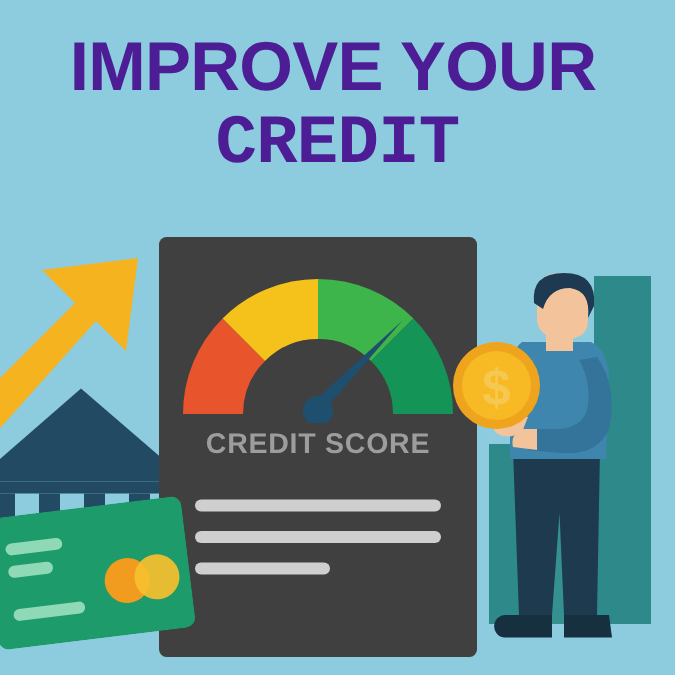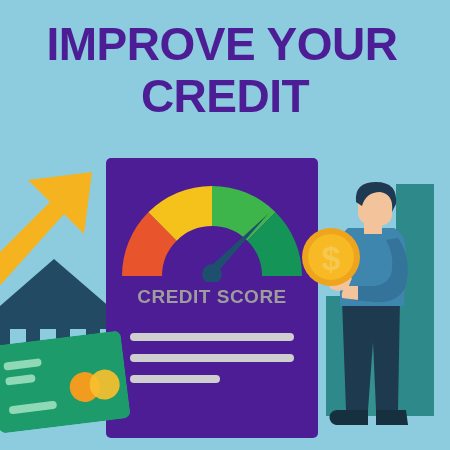--- a/index.html
+++ b/index.html
@@ -28,38 +28,38 @@
     left:0;top:18px;width:450px;
     text-align:center;
     color:#4c1d95;
     font-weight:bold;
     font-size:46px;
     line-height:52px;
     letter-spacing:-0.5px;
     white-space:nowrap;
   }
   #headline .line1{display:block;margin-left:-6px;}
-  #headline .line2{display:block;}
+  #headline .line2{display:block;font-family:Liberation Mono, monospace;}
 
   
   .bar{border-radius:0;}
   #bar1{left:326px;bottom:34px;width:34px;height:120px;background:#2E8A8A;}
   #bar2{left:362px;bottom:34px;width:32px;height:175px;background:#35918F;}
   #bar3{left:396px;bottom:34px;width:38px;height:232px;background:#2E8A8A;}
 
   
   #arrow{left:-12px;top:168px;width:110px;height:125px;}
 
   
   #bank{left:-8px;top:255px;width:120px;height:110px;}
 
   
   #doc{
     left:106px;top:158px;width:212px;height:280px;
-    background:#4c1d95;
+    background:#404040;
     border-radius:5px;
   }
 
   
   #gauge{position:absolute;left:12px;top:20px;width:188px;height:104px;}
 
   
   #doc-label{
     position:absolute;left:0;top:128px;width:212px;
     text-align:center;

